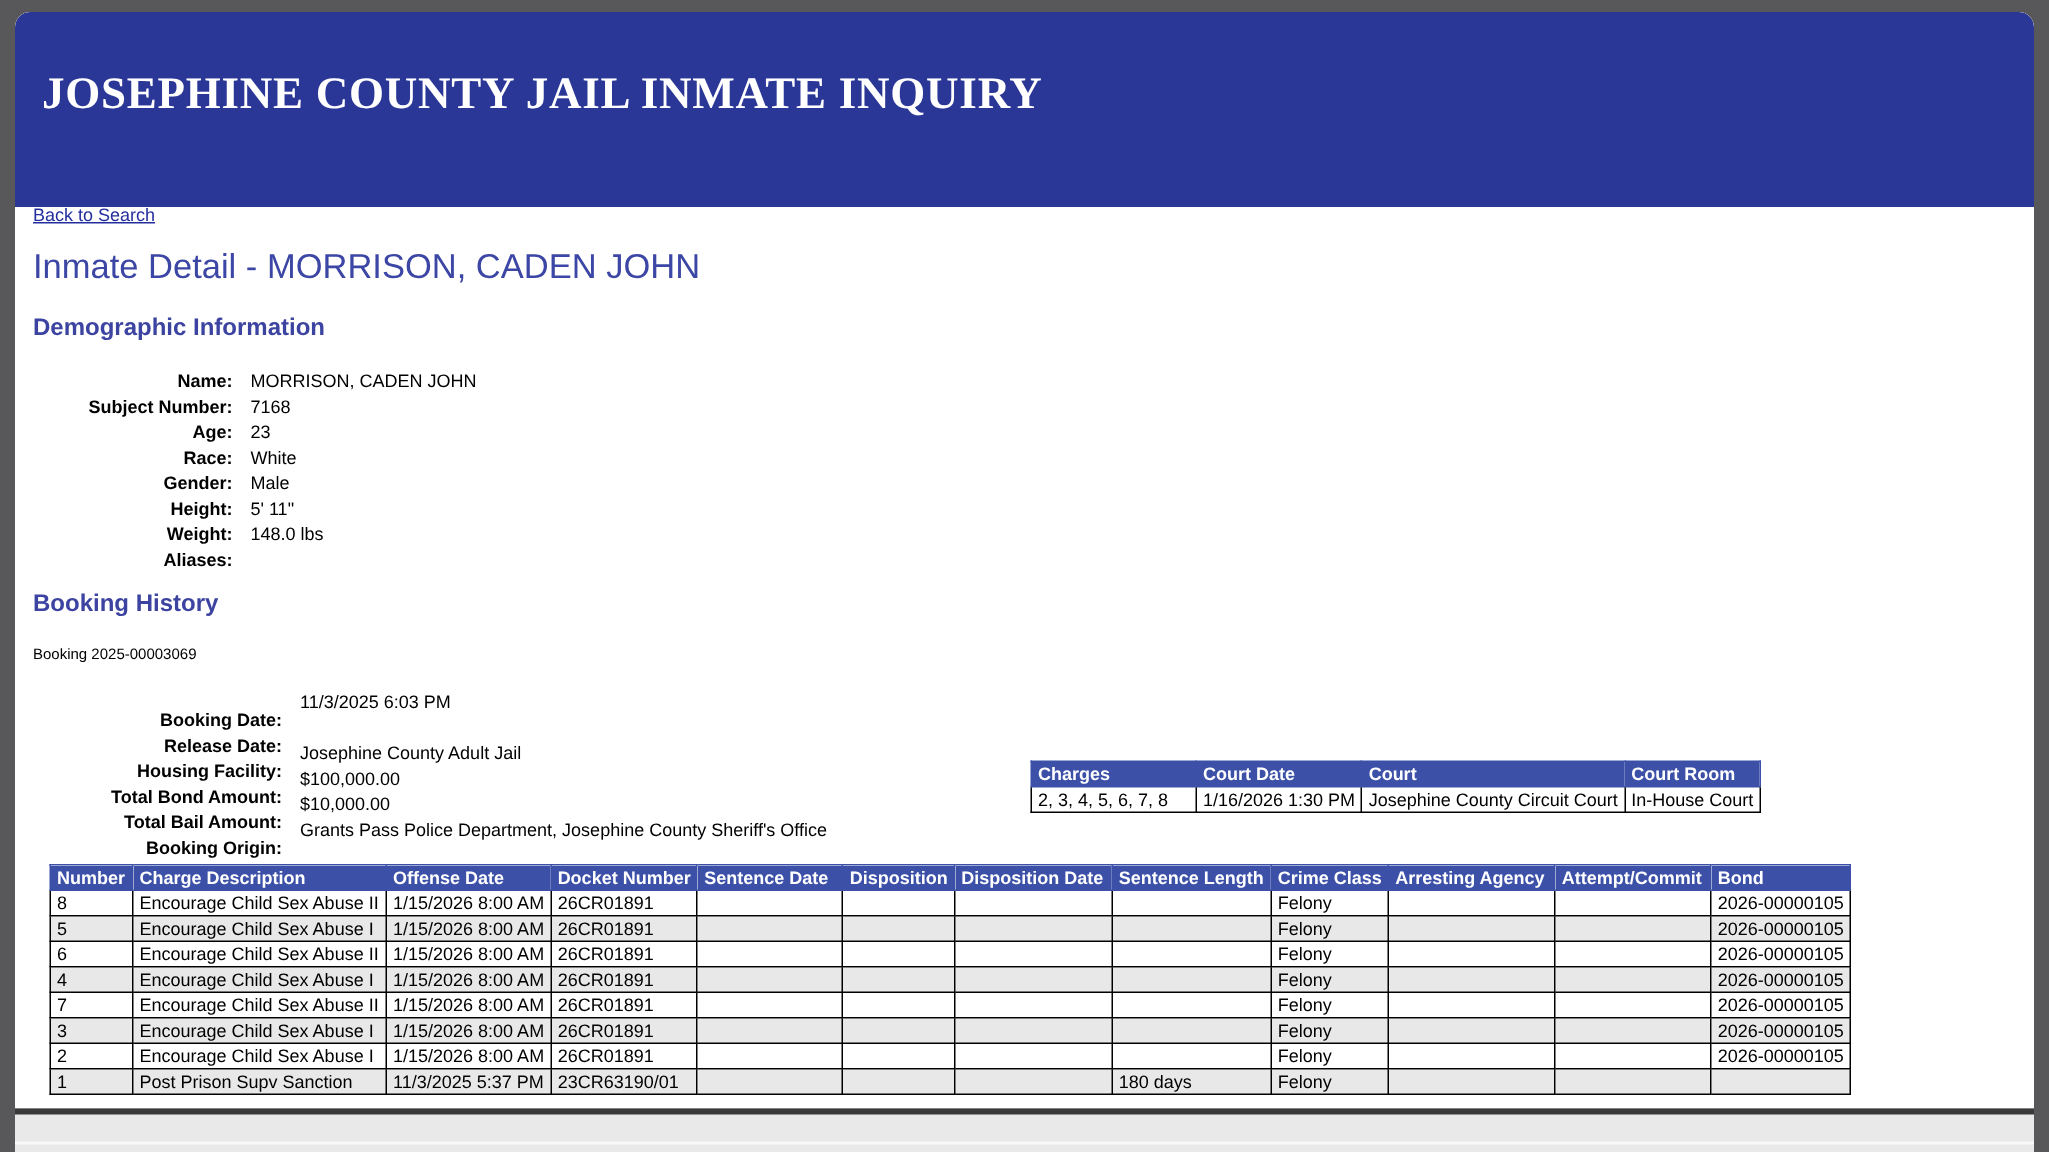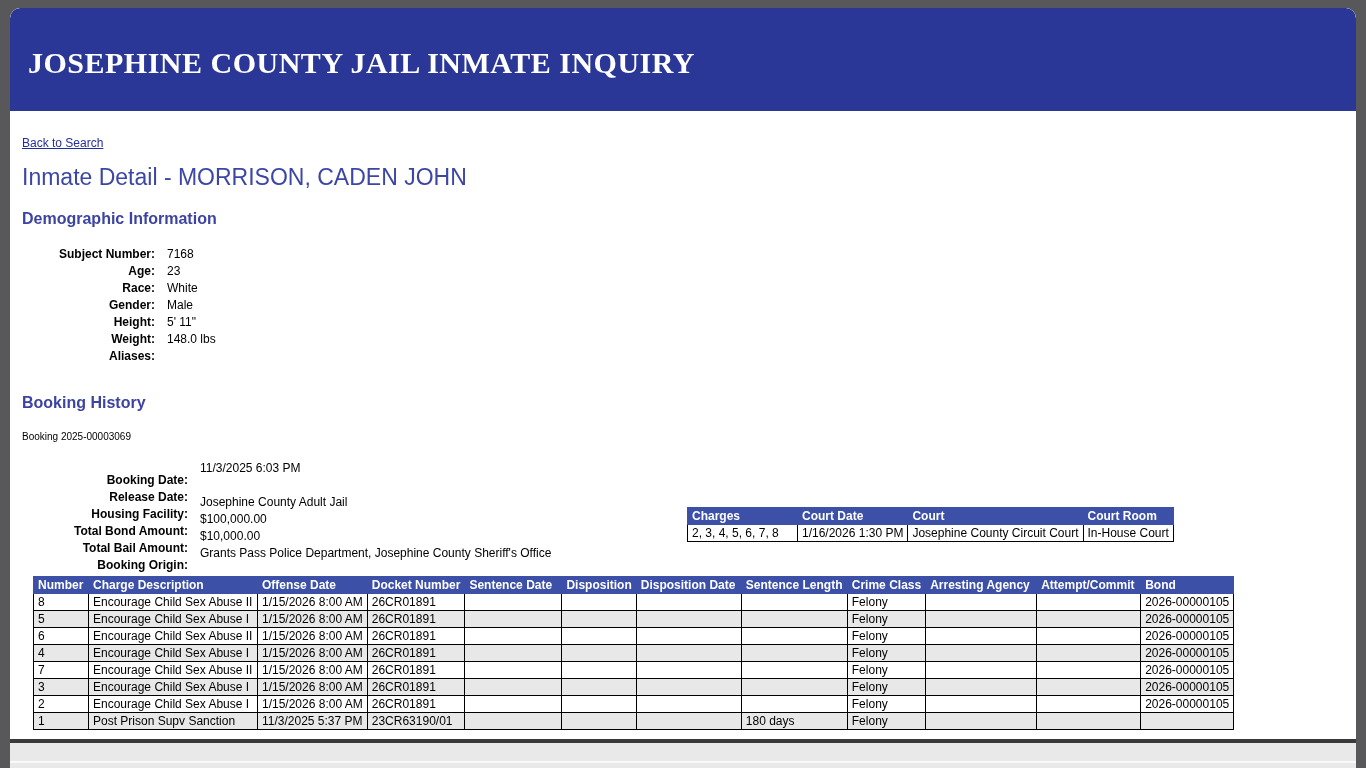--- a/index.html
+++ b/index.html
@@ -9,21 +9,21 @@
     font-family:"Liberation Sans","DejaVu Sans",sans-serif;
     color:#000;
   }
   .page-card {
     position:absolute; left:10px; top:8px; width:1346px; height:731px;
     background:#ffffff;
     border-radius:10px 10px 0 0;
     overflow:hidden;
   }
   .banner {
-    position:absolute; left:0; top:0; width:100%; height:103px;
+    position:absolute; left:0; top:0; width:100%; height:130px;
     background:#2b3796;
     border-radius:10px 10px 0 0;
   }
   .banner-title {
     position:absolute; left:18px; top:38px;
     font-family:"Liberation Serif","DejaVu Serif",serif;
     font-weight:bold; font-size:30px; color:#ffffff;
     letter-spacing:0.5px; white-space:nowrap;
   }
   .back-link {
@@ -107,20 +107,24 @@
   </div>
 
   <a class="back-link">Back to Search</a>
 
   <div class="page-title">Inmate Detail - MORRISON, CADEN JOHN</div>
 
   <div class="section-heading" id="demo-heading">Demographic Information</div>
 
   <div class="field-block" id="demo-fields">
       <div class="field-row">
+        <div class="field-label">Name:</div>
+        <div class="field-value">MORRISON, CADEN JOHN</div>
+      </div>
+      <div class="field-row">
         <div class="field-label">Subject Number:</div>
         <div class="field-value">7168</div>
       </div>
       <div class="field-row">
         <div class="field-label">Age:</div>
         <div class="field-value">23</div>
       </div>
       <div class="field-row">
         <div class="field-label">Race:</div>
         <div class="field-value">White</div>

